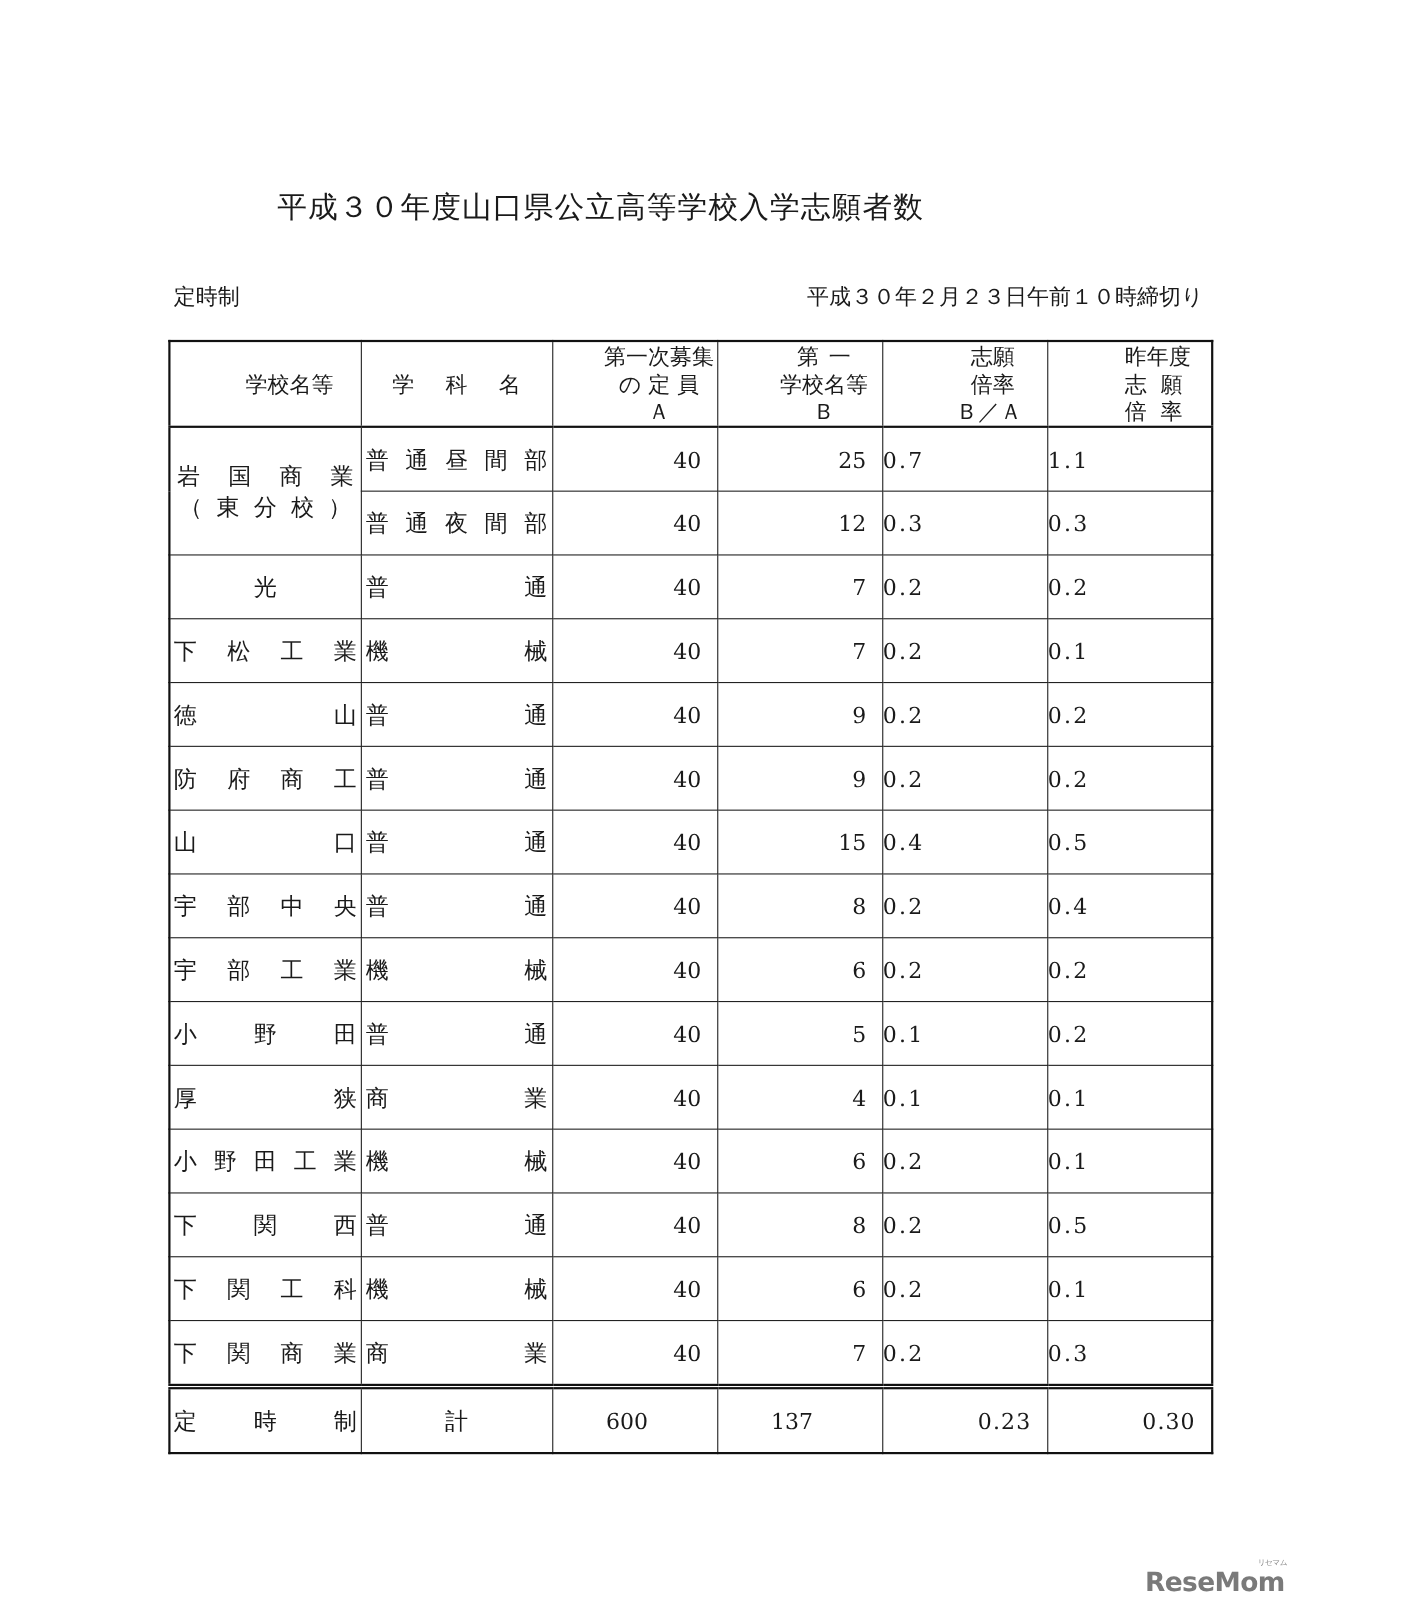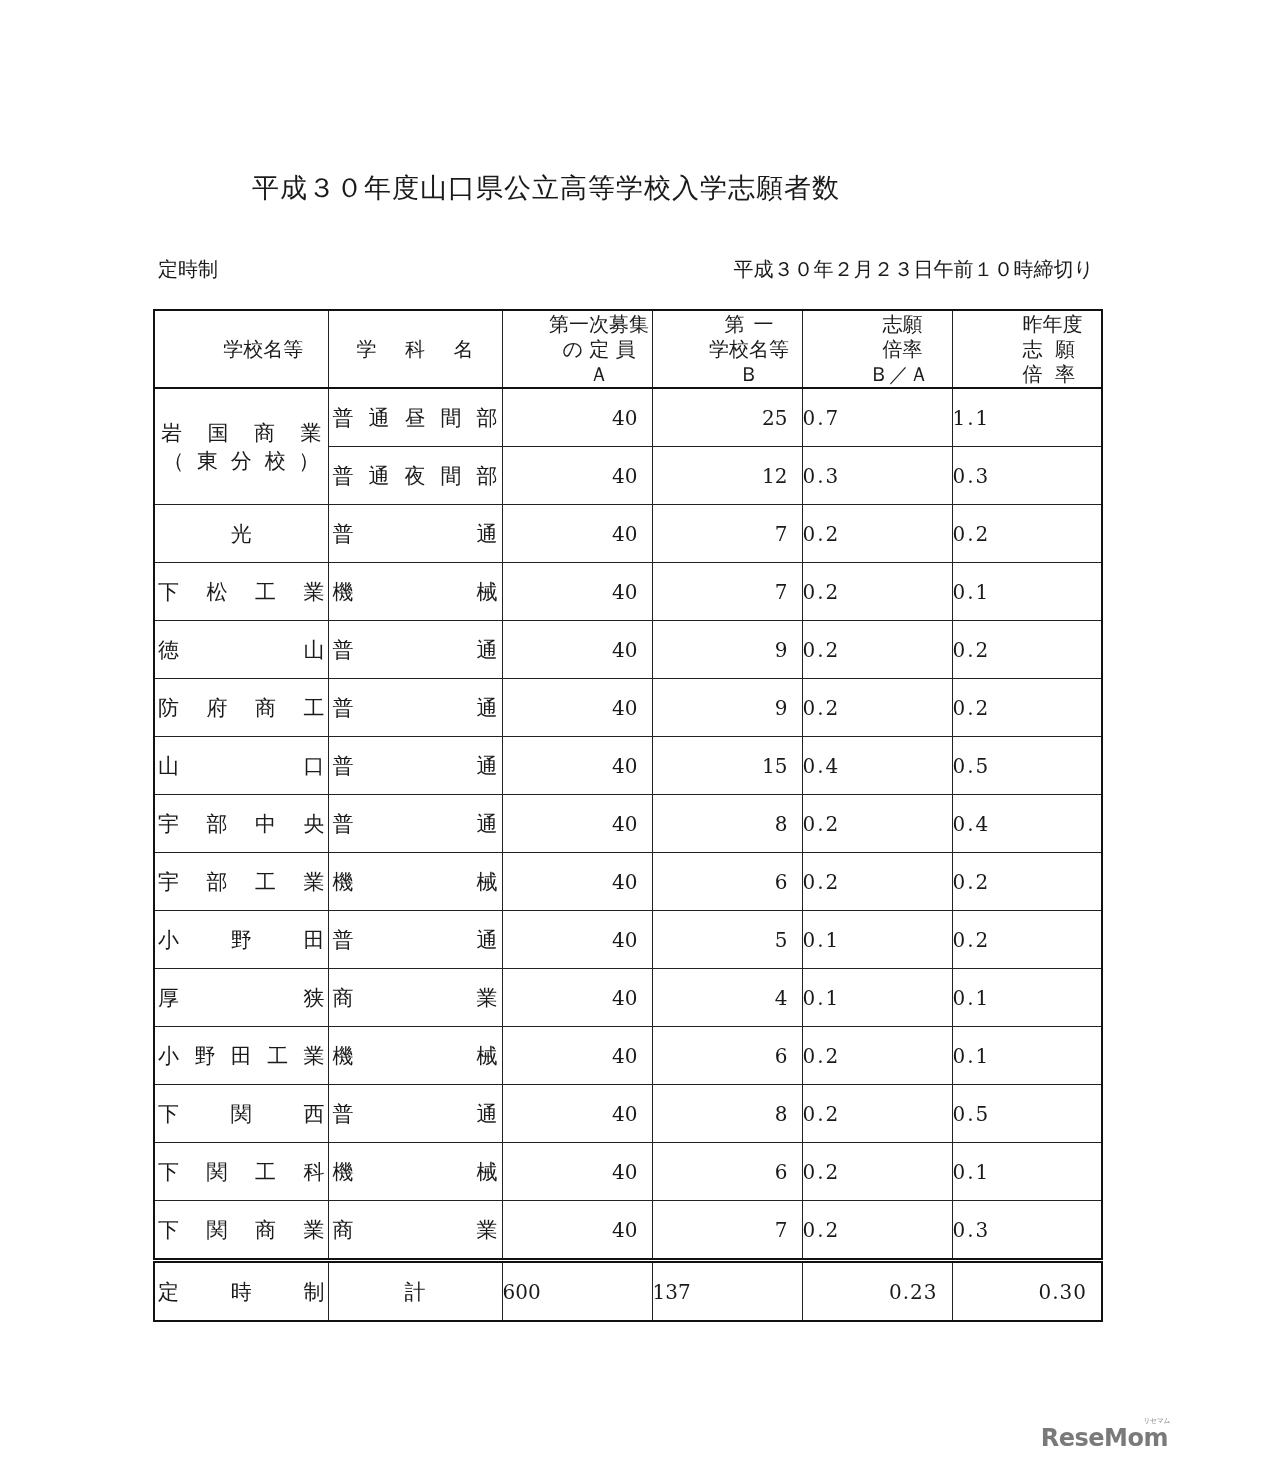--- a/index.html
+++ b/index.html
@@ -122,21 +122,21 @@
   .merged-school .line2 {
     display: flex;
     justify-content: space-between;
     padding: 0 2px;
   }
   tr.total td {
     height: 56px;
     border-top: 5px double #111;
   }
   tr.total td.num-big {
-    text-align: left;
+    text-align: center;
     padding-right: 14px;
     font-size: 20px;
   }
   tr.total td.ratio-big {
     text-align: right;
     padding-right: 14px;
     font-size: 20px;
     letter-spacing: 1px;
   }
   .watermark {

